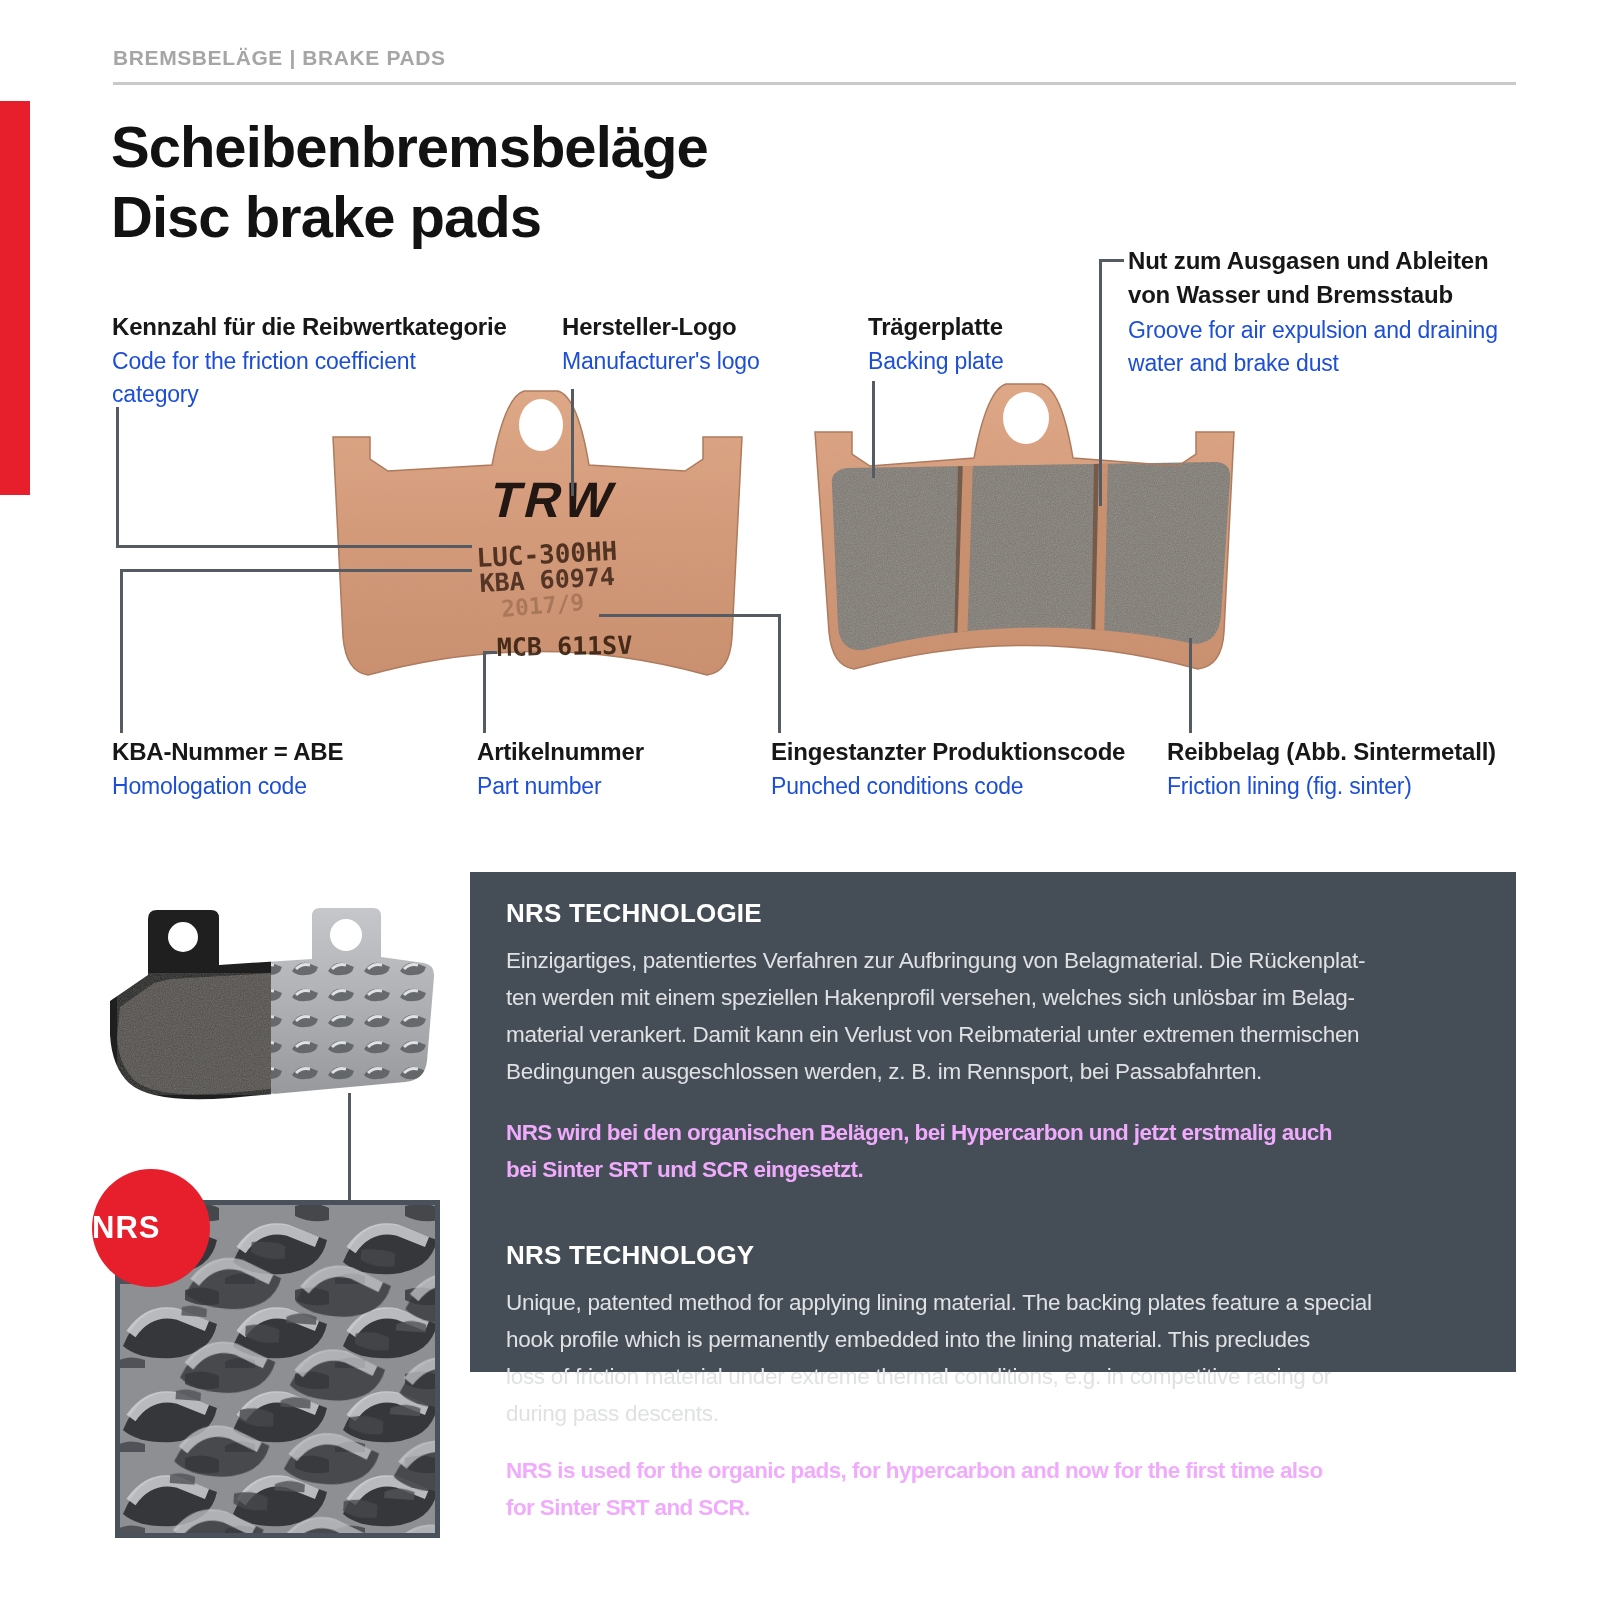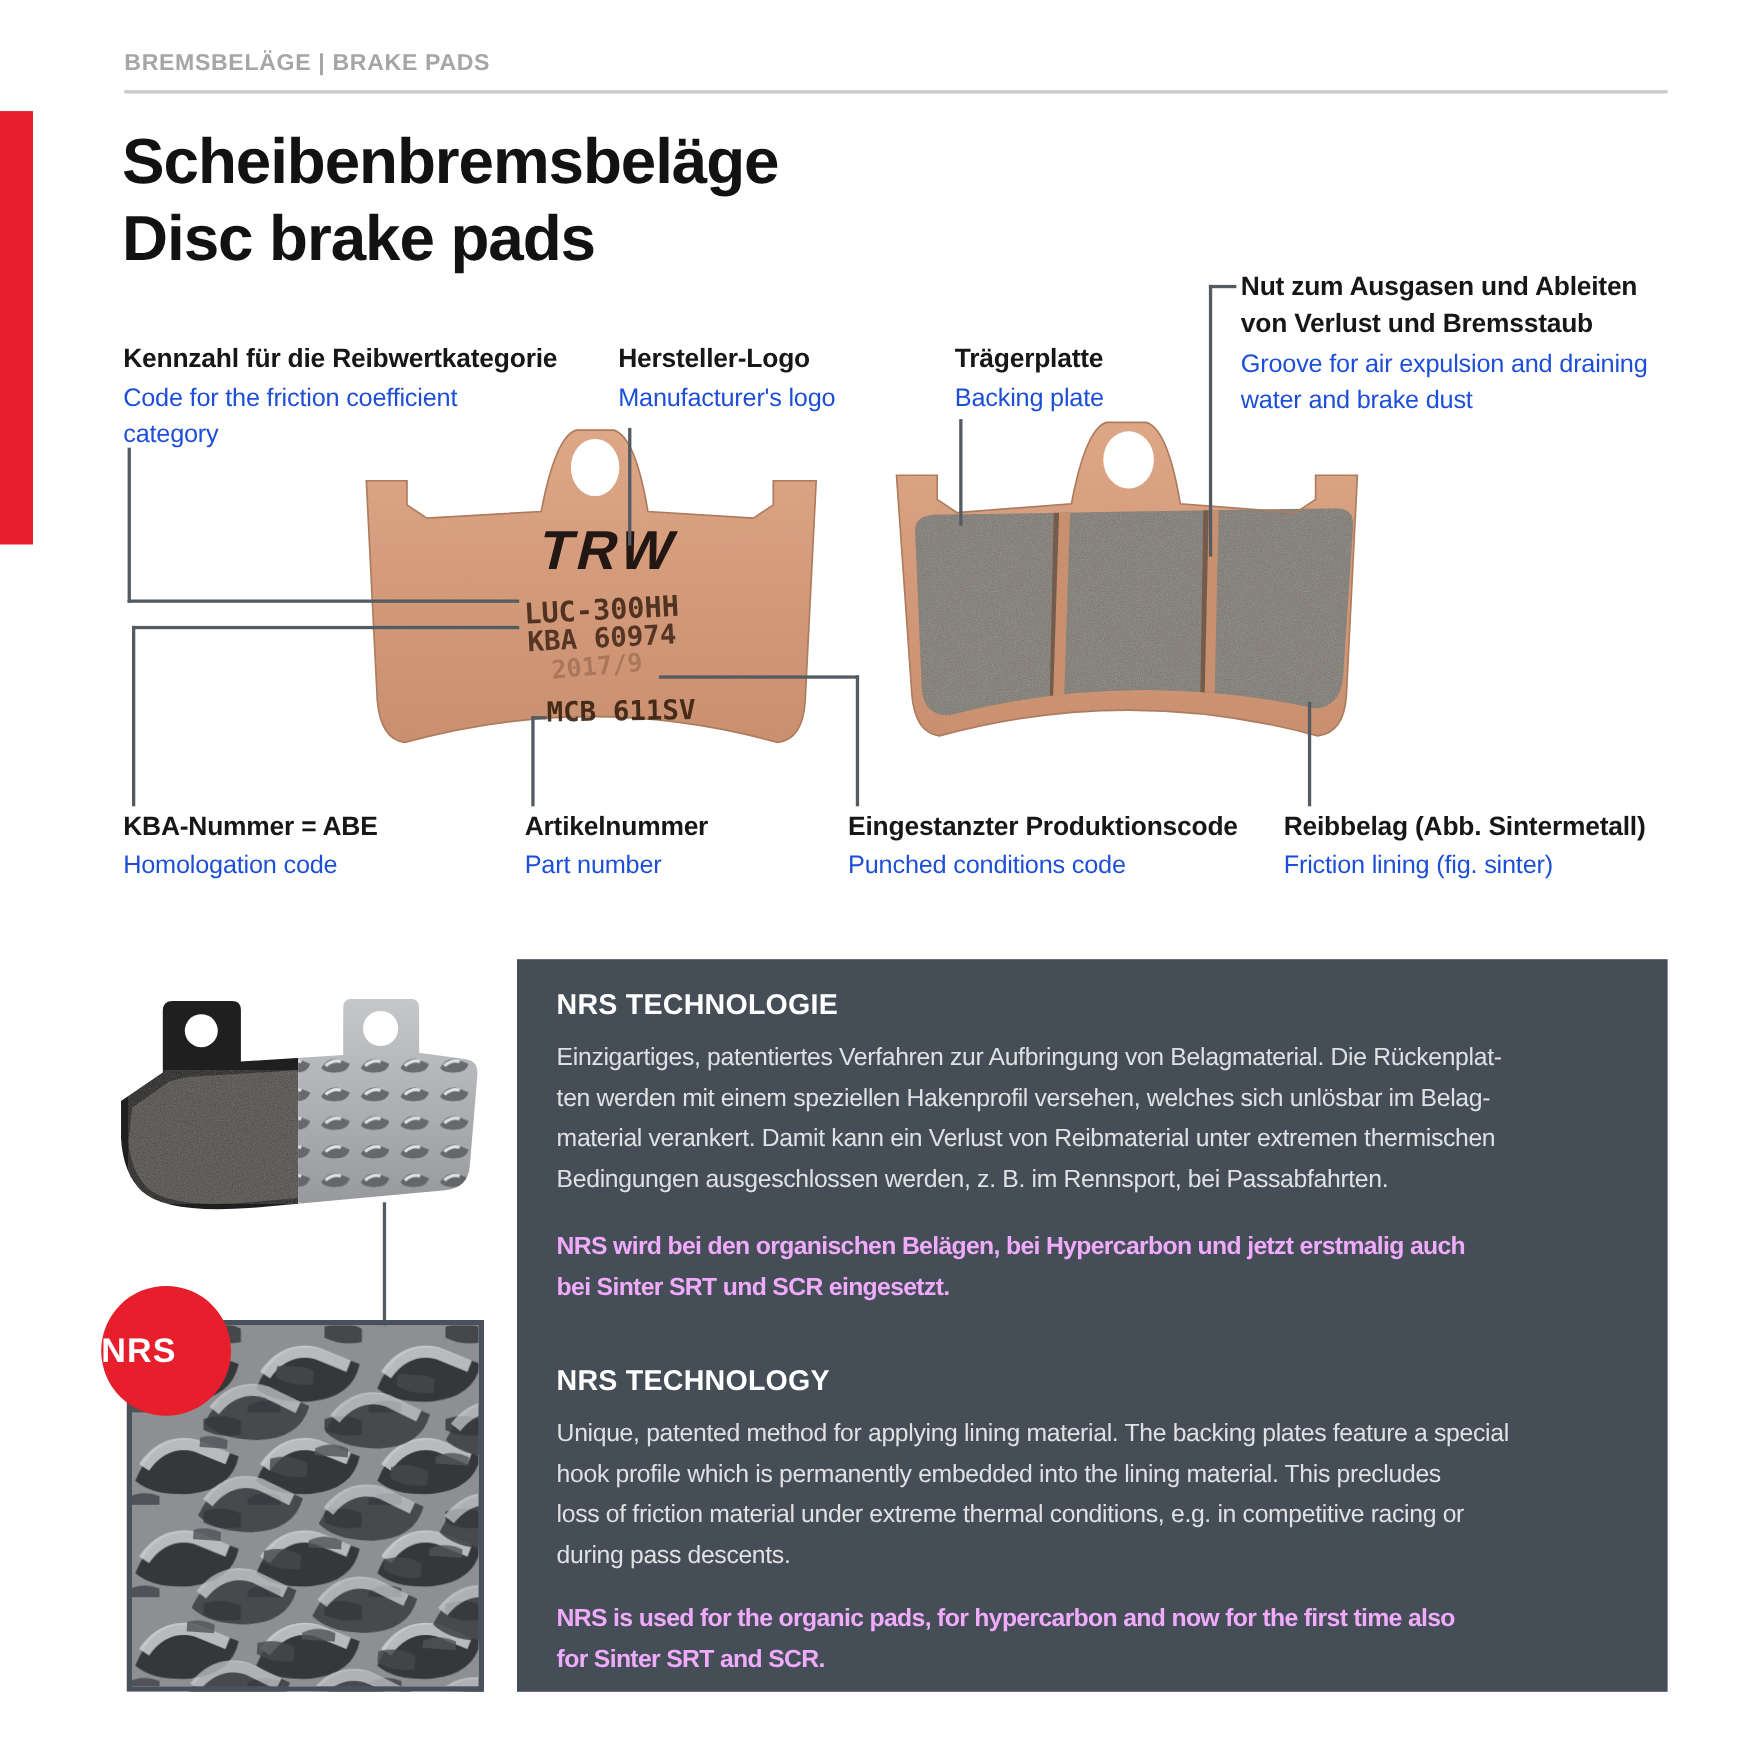--- a/index.html
+++ b/index.html
@@ -15,21 +15,21 @@
   
   .lblB{font-size:24px;font-weight:700;color:#171717;letter-spacing:-.2px;line-height:34px;}
   .lblG{font-size:23px;font-weight:400;color:#1d4ed8;letter-spacing:-.2px;line-height:33px;}
   
   .cl{background:#545b62;}
   
   #nrsBadge{left:92px;top:1169px;width:118px;height:118px;border-radius:50%;background:#e71e2c;
             display:flex;align-items:center;color:#ffffff;font-size:31px;
             font-weight:800;letter-spacing:1px;}
   
-  #panel{left:470px;top:872px;width:1046px;height:666px;background:#454d57;}
+  #panel{left:470px;top:872px;width:1046px;height:500px;background:#454d57;}
   #panel .h{position:absolute;left:36px;font-size:26px;font-weight:700;color:#ffffff;letter-spacing:.2px;}
   #panel .p{position:absolute;left:36px;font-size:22.5px;color:#dfe1e3;line-height:37px;letter-spacing:-.3px;}
   #panel .b{position:absolute;left:36px;font-size:22.5px;font-weight:700;color:#f0abfc;line-height:37px;letter-spacing:-.6px;}
 </style>
 </head>
 <body>
 
 <div id="canvas">
 
   <div class="abs" id="redbar"></div>
@@ -104,21 +104,21 @@
   <div class="abs lblG pre" style="left:112px;top:345px">Code for the friction coefficient
 category</div>
 
   <div class="abs lblB" style="left:562px;top:310px">Hersteller-Logo</div>
   <div class="abs lblG" style="left:562px;top:345px">Manufacturer's logo</div>
 
   <div class="abs lblB" style="left:868px;top:310px">Trägerplatte</div>
   <div class="abs lblG" style="left:868px;top:345px">Backing plate</div>
 
   <div class="abs lblB pre" style="left:1128px;top:244px">Nut zum Ausgasen und Ableiten
-von Verlust und Bremsstaub</div>
+von Wasser und Bremsstaub</div>
   <div class="abs lblG pre" style="left:1128px;top:314px">Groove for air expulsion and draining
 water and brake dust</div>
 
   <div class="abs lblB" style="left:112px;top:735px">KBA-Nummer = ABE</div>
   <div class="abs lblG" style="left:112px;top:770px">Homologation code</div>
 
   <div class="abs lblB" style="left:477px;top:735px">Artikelnummer</div>
   <div class="abs lblG" style="left:477px;top:770px">Part number</div>
 
   <div class="abs lblB" style="left:771px;top:735px">Eingestanzter Produktionscode</div>

